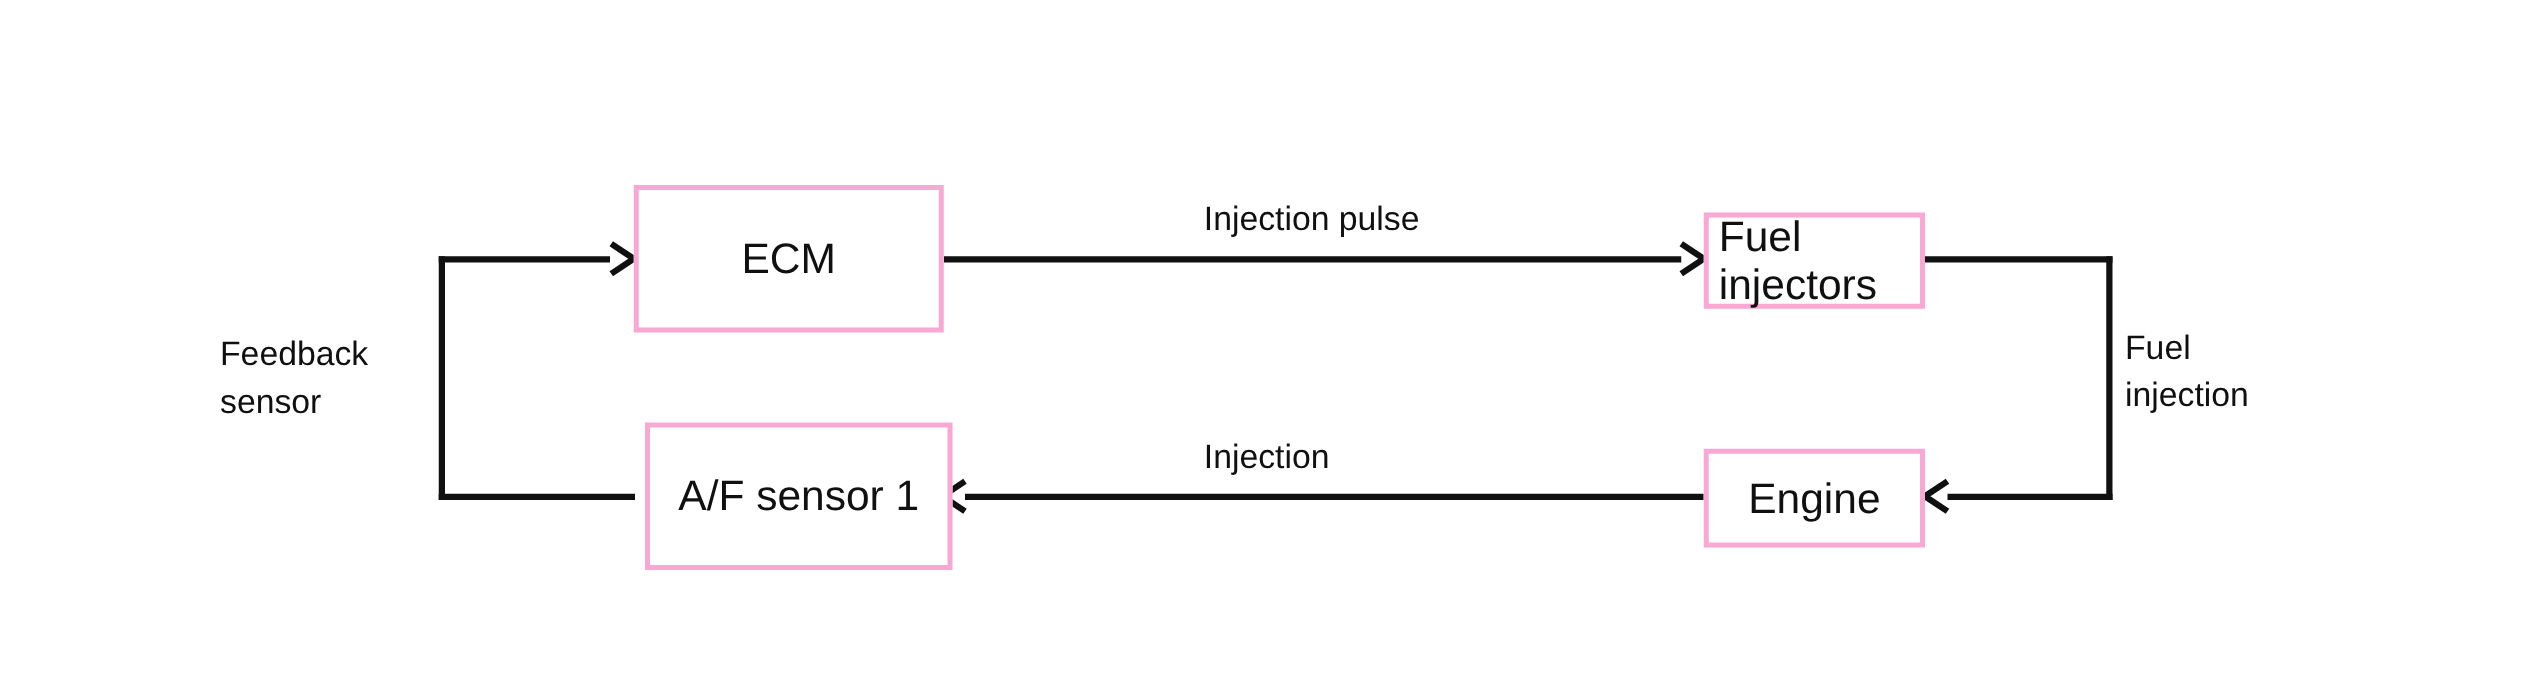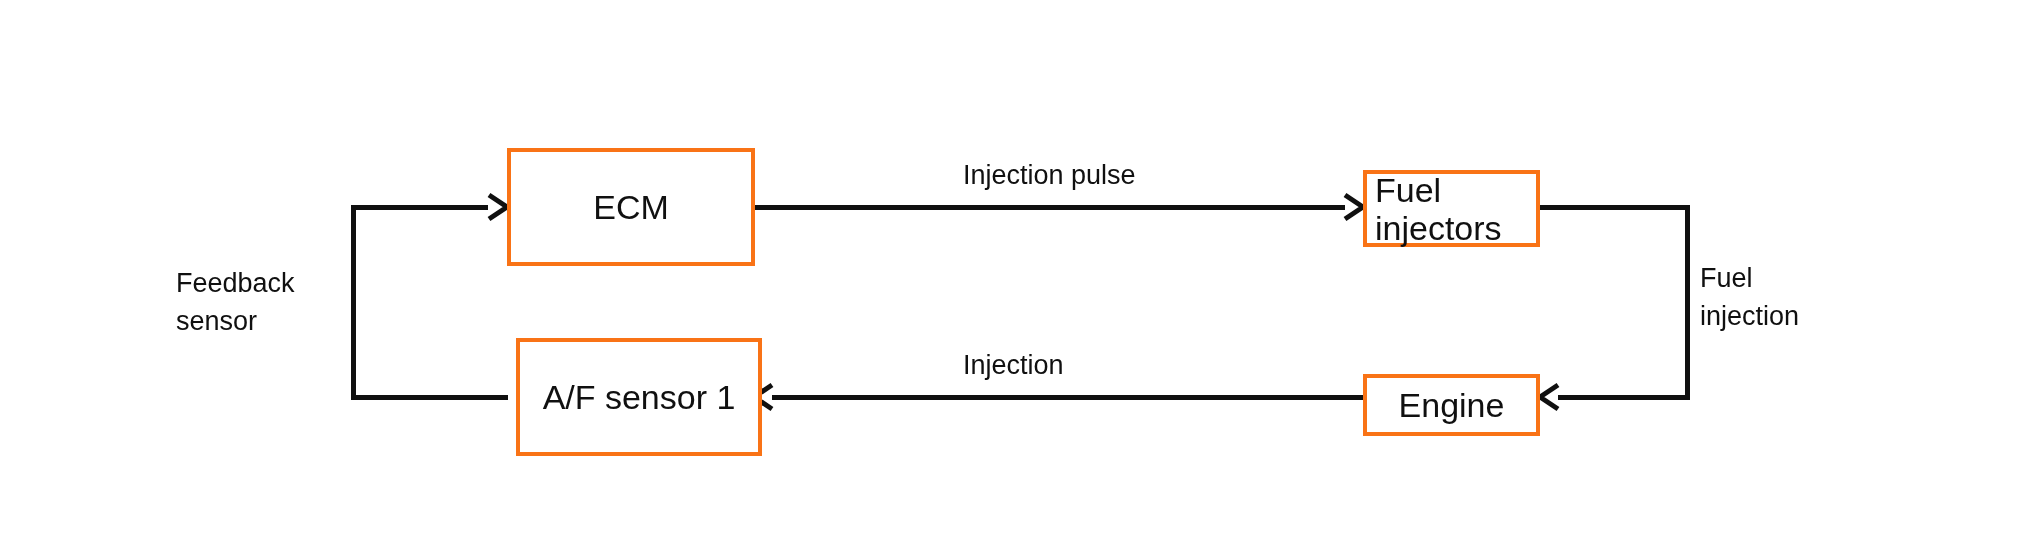--- a/index.html
+++ b/index.html
@@ -20,35 +20,35 @@
     position: absolute;
     left: 46px;
     top: 33px;
     font-size: 37px;
     line-height: 42px;
     letter-spacing: 0.5px;
     white-space: nowrap;
   }
   .box {
     position: absolute;
-    border: 4px solid #f97316;
+    border: 4px solid #f9a8d4;
     background: #ffffff;
     display: flex;
     align-items: center;
     justify-content: center;
     font-size: 34px;
     line-height: 38px;
     box-sizing: border-box;
     white-space: pre-line;
   }
   .box-ecm      { left: 507px;  top: 148px; width: 248px; height: 118px; }
   .box-afs      { left: 516px;  top: 338px; width: 246px; height: 118px; }
   .box-fuelinj  { left: 1363px; top: 170px; width: 177px; height: 77px;
                   justify-content: flex-start; padding-left: 8px; }
-  .box-engine   { left: 1363px; top: 374px; width: 177px; height: 62px; }
+  .box-engine   { left: 1363px; top: 359px; width: 177px; height: 79px; }
   .line {
     position: absolute;
     background: #101010;
   }
   .l-feedback-v   { left: 351px;  top: 205px; width: 5px;   height: 195px; }
   .l-feedback-top { left: 351px;  top: 205px; width: 137px; height: 5px; }
   .l-ecm-out      { left: 755px;  top: 205px; width: 590px; height: 5px; }
   .l-fuel-out     { left: 1540px; top: 205px; width: 150px; height: 5px; }
   .l-right-v      { left: 1685px; top: 205px; width: 5px;   height: 195px; }
   .l-to-engine    { left: 1558px; top: 395px; width: 132px; height: 5px; }

